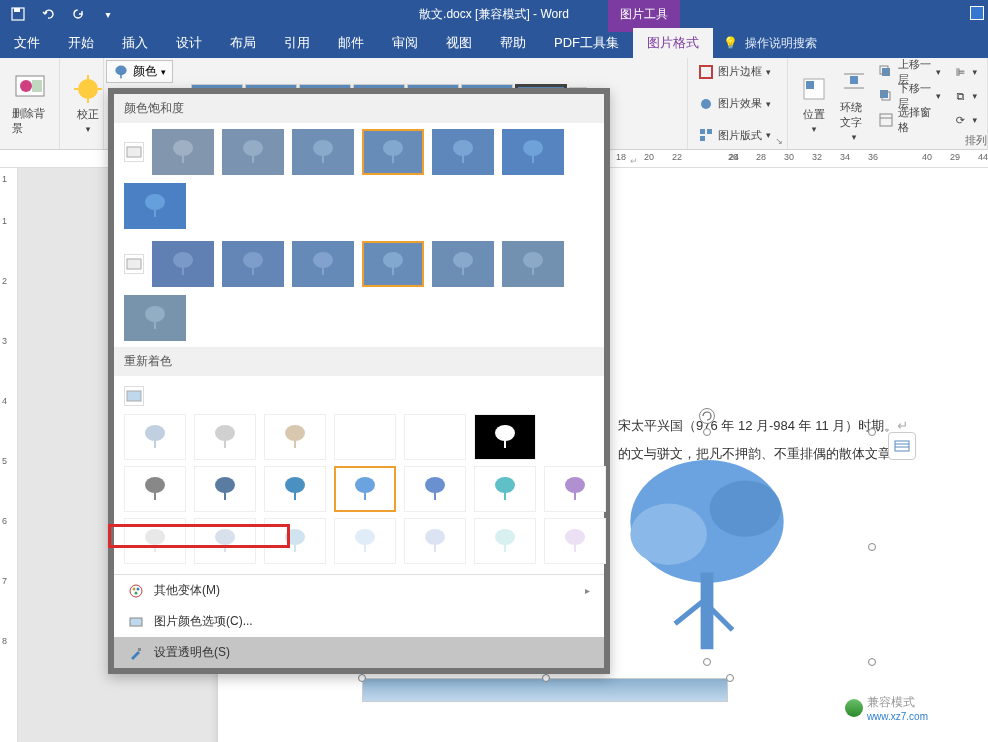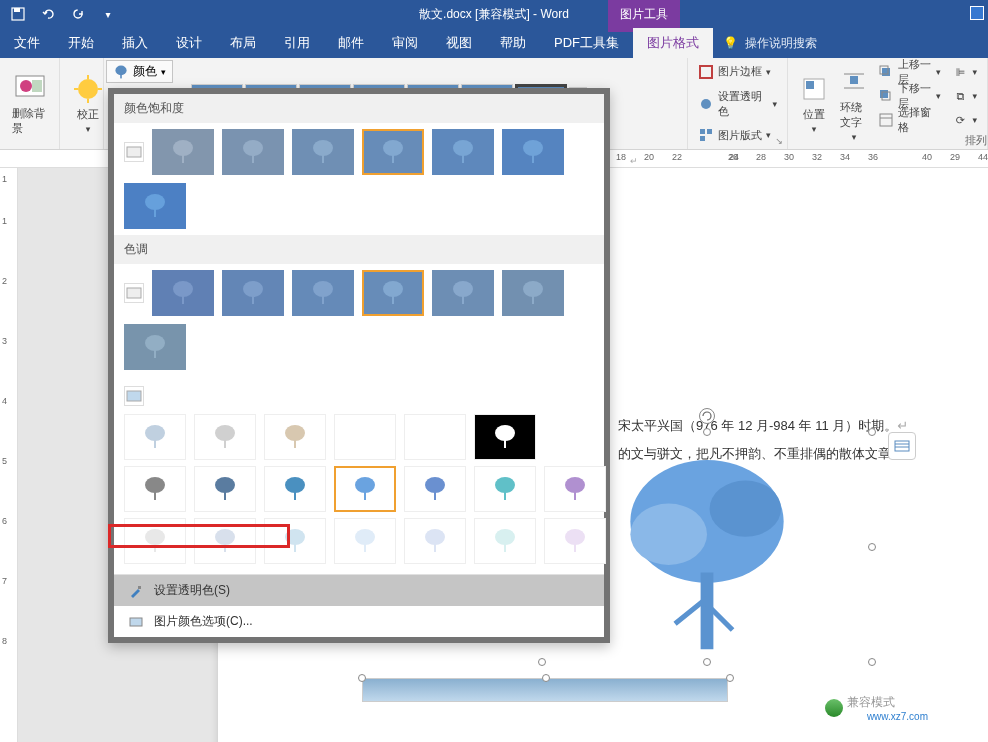--- a/index.html
+++ b/index.html
@@ -85,21 +85,21 @@
 .recolor-thumb { width: 62px; height: 46px; background: #fff; display: flex; align-items: center; justify-content: center; cursor: pointer; border: 1px solid #eee; }
 .recolor-thumb.sel { border: 2px solid #f0a030; }
 .recolor-thumb.dark { background: #000; }
 .dd-footer-item { display: flex; align-items: center; gap: 10px; padding: 7px 14px; font-size: 12px; color: #333; cursor: pointer; }
 .dd-footer-item.highlight { background: #c5c5c5; }
 .dd-footer-icon { width: 16px; height: 16px; display: flex; align-items: center; justify-content: center; }
 .redbox { position: absolute; left: 0; top: 352px; width: 182px; height: 24px; border: 3px solid #db2828; pointer-events: none; z-index: 200; }
 
 .watermark { position: absolute; right: 60px; bottom: 20px; font-size: 12px; color: #999; display: flex; align-items: center; gap: 4px; z-index: 50; }
 .watermark .wmlogo { width: 18px; height: 18px; border-radius: 50%; background: linear-gradient(#6ac06a, #2a8a2a); }
-.link-under { font-size: 10px; color: #3080d0; margin-left: 20px; }
+.link-under { font-size: 10px; color: #3080d0; }
 
 .second-img-top { position: absolute; left: 144px; top: 530px; width: 366px; height: 24px; border: 1px solid #ccc; background: linear-gradient(#8ab0d0, #c0d8ec); }
 .second-img-handles .sel-handle { background: #fff; border: 1px solid #888; }
 </style>
 </head>
 <body>
 
 <div class="titlebar">
   <div class="titlebar-left">
     <div class="qat-btn">
@@ -253,21 +253,21 @@
           </div>
           <span>图片边框</span>
           <span class="chevron-down">▾</span>
         </div>
       <div class="rb-btn-sm">
           <div class="rb-icon-sm">
             <svg width="16" height="16">
               <circle cx="8" cy="8" r="5" fill="#6090c0"></circle>
             </svg>
           </div>
-          <span>设置透明色</span>
+          <span>图片效果</span>
           <span class="chevron-down">▾</span>
         </div>
       <div class="rb-btn-sm">
           <div class="rb-icon-sm">
             <svg width="16" height="16">
               <rect x="2" y="2" width="5" height="5" fill="#6090c0"></rect>
               <rect x="9" y="2" width="5" height="5" fill="#6090c0"></rect>
               <rect x="2" y="9" width="5" height="5" fill="#6090c0"></rect>
             </svg>
           </div>
@@ -478,21 +478,20 @@
         </svg>
       </div>
     <div class="dd-thumb" style="background:#4c80c4">
         <svg class="mini-tree" viewBox="0 0 30 30">
           <ellipse cx="15" cy="11" rx="10" ry="8" fill="#66a0dc"></ellipse>
           <rect x="14" y="18" width="2" height="8" fill="#66a0dc"></rect>
         </svg>
       </div>
   </div>
 
-  <div class="dd-section-label">色调</div>
   <div class="dd-row">
     <div class="dd-reset-icon">
         <svg width="16" height="16">
           <rect x="1" y="3" width="14" height="10" fill="#eee" stroke="#aaa"></rect>
         </svg>
       </div>
     <div class="dd-thumb" style="background:#6080b4">
         <svg class="mini-tree" viewBox="0 0 30 30">
           <ellipse cx="15" cy="11" rx="10" ry="8" fill="#7a98c8"></ellipse>
           <rect x="14" y="18" width="2" height="8" fill="#7a98c8"></rect>
@@ -529,20 +528,21 @@
         </svg>
       </div>
     <div class="dd-thumb" style="background:#7894ac">
         <svg class="mini-tree" viewBox="0 0 30 30">
           <ellipse cx="15" cy="11" rx="10" ry="8" fill="#92aec4"></ellipse>
           <rect x="14" y="18" width="2" height="8" fill="#92aec4"></rect>
         </svg>
       </div>
   </div>
 
+  <div class="dd-section-label">重新着色</div>
   <div class="recolor-row">
     <div class="dd-reset-icon" style="align-self:flex-start; margin-top:4px">
         <svg width="16" height="16">
           <rect x="1" y="3" width="14" height="10" fill="#c0d8ec" stroke="#aaa"></rect>
         </svg>
       </div>
     <div style="display:flex; flex-direction:column; gap:6px">
       <div style="display:flex; gap:8px">
         <div class="recolor-thumb">
             <svg class="mini-tree" width="30" height="30" viewBox="0 0 30 30">
@@ -656,37 +656,49 @@
             <svg class="mini-tree" width="30" height="30" viewBox="0 0 30 30">
               <ellipse cx="15" cy="11" rx="10" ry="8" fill="#ece0f4"></ellipse>
               <rect x="14" y="18" width="2" height="8" fill="#ece0f4"></rect>
             </svg>
           </div>
       </div>
     </div>
   </div>
 
   <div style="border-top:1px solid #e0e0e0; margin-top:4px">
+    <div class="dd-footer-item">
+      <div class="dd-footer-icon">
+          <svg width="14" height="14">
+            <circle cx="7" cy="7" r="6" fill="none" stroke="#c04040"></circle>
+            <circle cx="5" cy="5" r="1.5" fill="#c0a040"></circle>
+            <circle cx="9" cy="5" r="1.5" fill="#4080c0"></circle>
+            <circle cx="7" cy="9" r="1.5" fill="#40a060"></circle>
+          </svg>
+        </div>
+      <span>其他变体(M)</span>
+      <span style="margin-left:auto; font-size:10px; color:#888">▸</span>
+    </div>
+    <div class="dd-footer-item">
+      <div class="dd-footer-icon">
+          <svg width="14" height="14">
+            <rect x="1" y="3" width="12" height="8" fill="#c0d8ec" stroke="#888"></rect>
+          </svg>
+        </div>
+      <span>图片颜色选项(C)...</span>
+    </div>
     <div class="dd-footer-item highlight">
       <div class="dd-footer-icon">
           <svg width="14" height="14">
             <path d="M2 12 L9 5 L11 7 L4 14 Z" fill="#4080c0"></path>
             <rect x="9" y="2" width="3" height="3" fill="#888"></rect>
           </svg>
         </div>
       <span>设置透明色(S)</span>
     </div>
-    <div class="dd-footer-item">
-      <div class="dd-footer-icon">
-          <svg width="14" height="14">
-            <rect x="1" y="3" width="12" height="8" fill="#c0d8ec" stroke="#888"></rect>
-          </svg>
-        </div>
-      <span>图片颜色选项(C)...</span>
-    </div>
   </div>
 </div>
 
 <div class="redbox" style="left:108px; top:524px"></div>
 
 <div class="watermark">
   <div class="wmlogo"></div>
   <div>
     <div>兼容模式</div>
     <div class="link-under">www.xz7.com</div>

